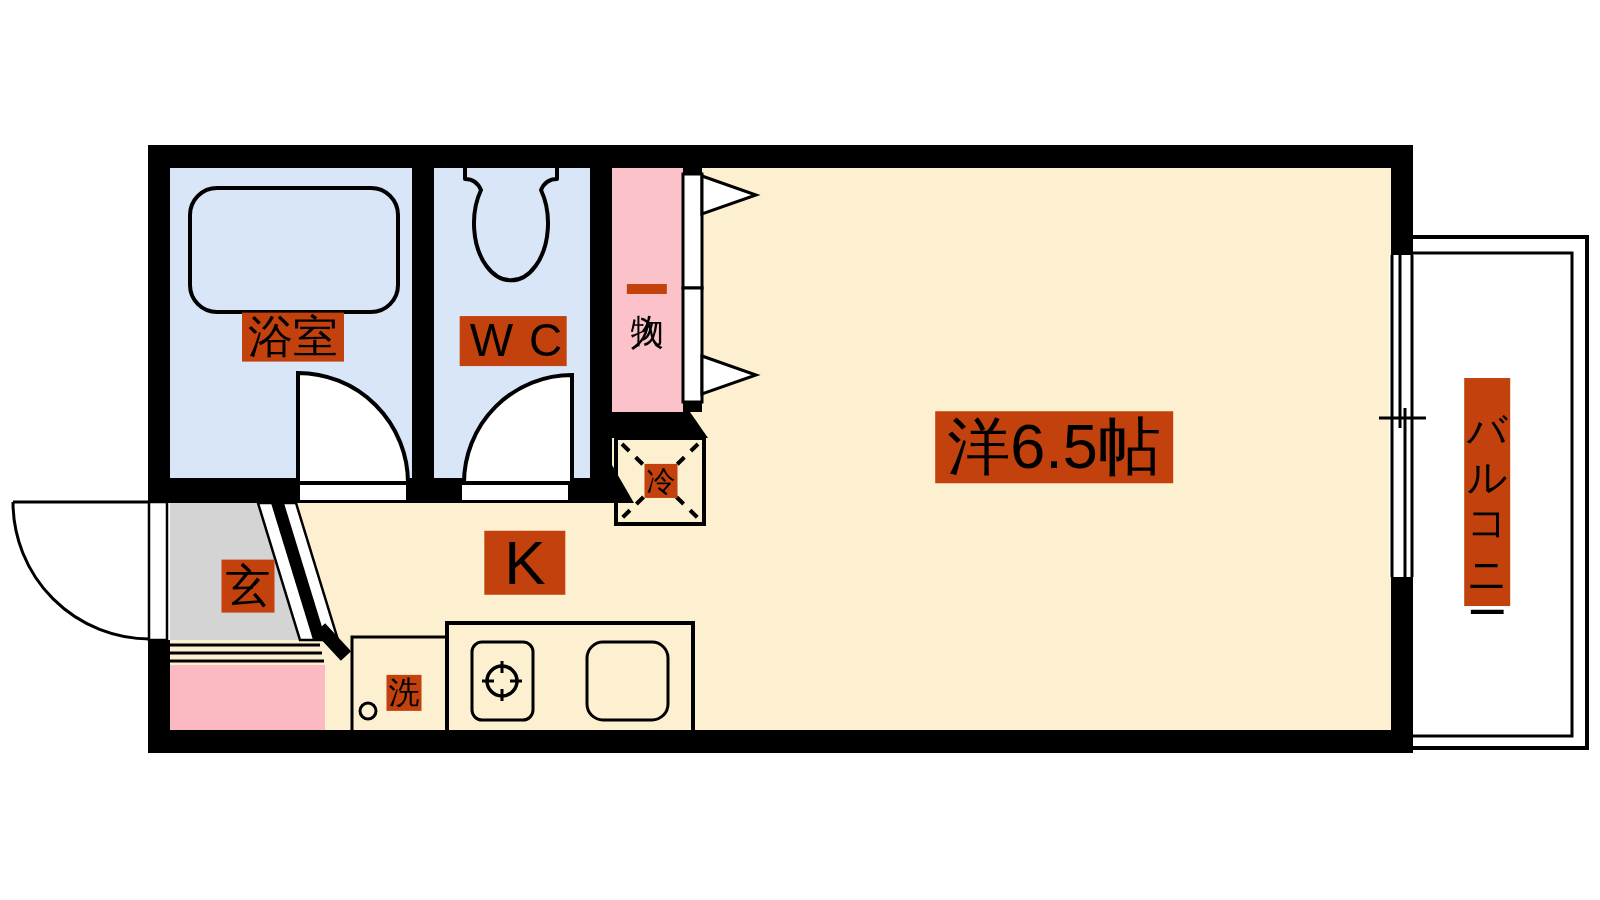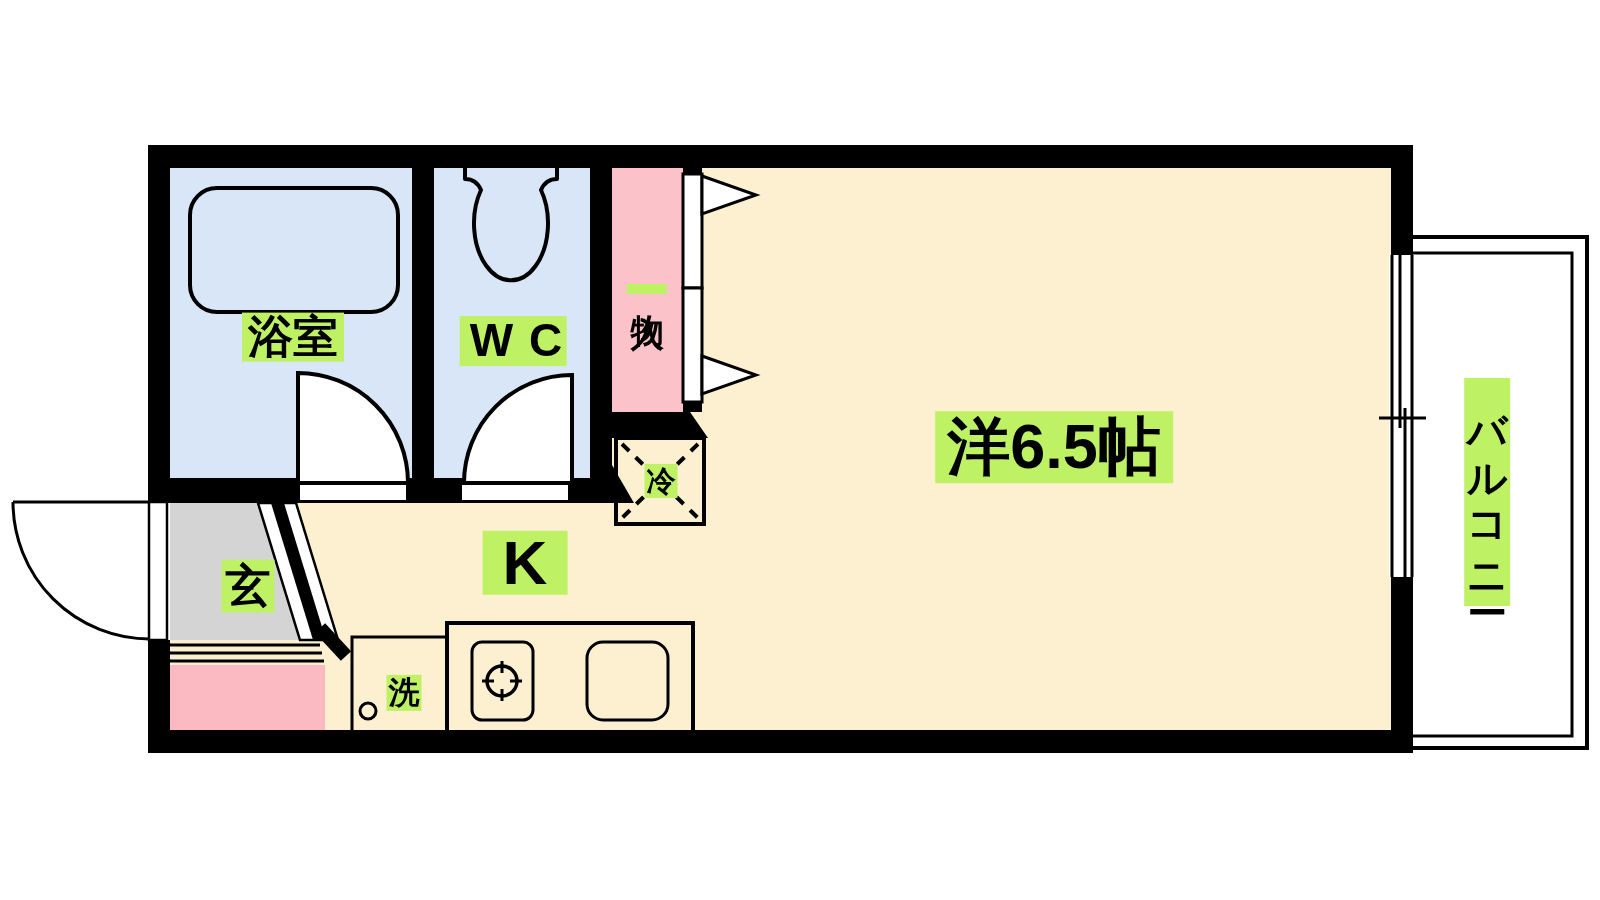--- a/index.html
+++ b/index.html
@@ -1,21 +1,21 @@
 <!DOCTYPE html>
 <html><head>
 <meta charset="utf-8">
 <style>
   html,body{margin:0;padding:0;background:#fff;}
   .stage{position:relative;width:1600px;height:900px;background:#ffffff;overflow:hidden;
          font-family:"Liberation Sans","DejaVu Sans",sans-serif;}
   .stage svg{position:absolute;left:0;top:0;}
-  .lbl{position:absolute;background:#bef264;color:#000;display:flex;align-items:center;
+  .lbl{position:absolute;background:#c2410c;color:#000;display:flex;align-items:center;
        justify-content:center;transform:translate(-50%,-50%);white-space:nowrap;
-       line-height:1.04;font-weight:700;}
+       line-height:1.04;font-weight:400;}
   .vert{writing-mode:vertical-rl;}
   .lbl-bath{left:293px;top:337px;font-size:45px;padding:1px 6px;}
   .lbl-wc{left:513px;top:341px;font-size:46px;padding:1px 4px 1px 10px;letter-spacing:16px;}
   .lbl-wc span{margin-right:-16px;text-align:right;}
   .lbl-closet{left:647px;top:289px;font-size:33px;padding:5px 3px;}
   .lbl-west{left:1054px;top:447px;font-size:63px;padding:3px 12px;}
   .lbl-k{left:525px;top:563px;font-size:62px;padding:0 20px;}
   .lbl-genkan{left:248px;top:586px;font-size:45px;padding:3px 4px;}
   .lbl-fridge{left:661px;top:481px;font-size:29px;padding:2px 2px;}
   .lbl-wash{left:404px;top:693px;font-size:31px;padding:2px 2px;}

